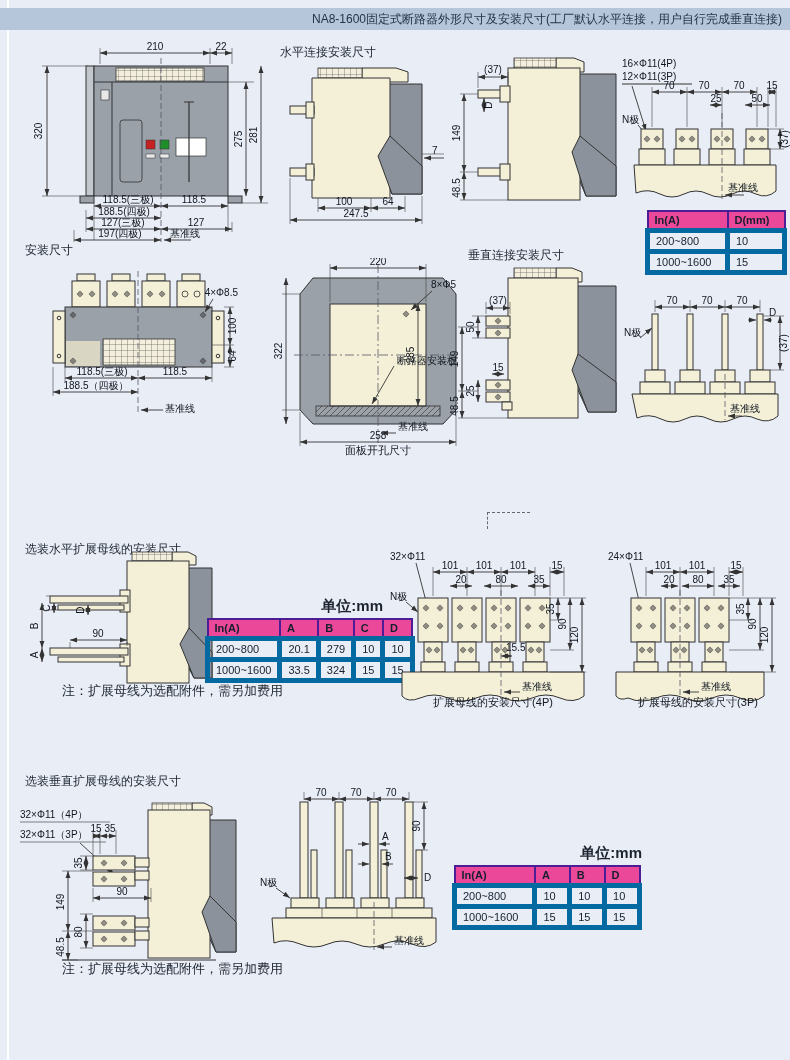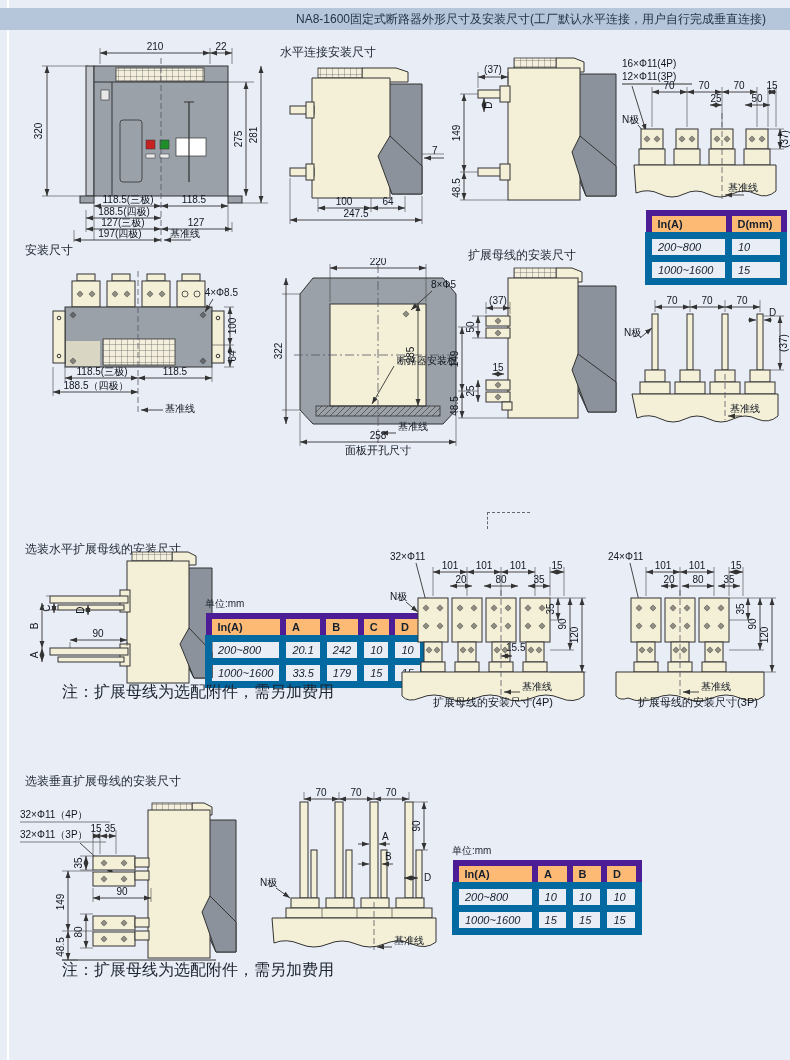--- a/index.html
+++ b/index.html
@@ -1,28 +1,28 @@
 <!DOCTYPE html>
 <html><head>
 <meta charset="utf-8">
 <style>
   html,body{margin:0;padding:0;background:#dfe4ee;}
   #page{position:relative;width:790px;height:1060px;background:#e9edf6;overflow:hidden;
         font-family:"Liberation Sans","DejaVu Sans",sans-serif;color:#1c2430;}
   #page-edge{position:absolute;left:7px;top:0;bottom:0;width:2px;background:#ffffff;}
   #header-bar{position:absolute;left:0;top:8px;right:0;height:22px;background:#b5c6db;
-      display:flex;align-items:center;justify-content:flex-end;padding-right:24px;box-sizing:border-box;}
+      display:flex;align-items:center;justify-content:flex-end;padding-right:8px;box-sizing:border-box;}
   #header-bar .t{font-size:12px;color:#243447;}
   .sec-title{position:absolute;font-size:12px;color:#1c2430;font-family:Liberation Serif, serif;}
-  .note{position:absolute;font-size:16px;color:#1c2430;}
-  .unit{font-size:10px;color:#1c2430;text-align:left;margin-bottom:2px;}
+  .note{position:absolute;font-size:13px;color:#1c2430;}
+  .unit{font-size:15px;color:#1c2430;text-align:right;margin-bottom:2px;font-weight:bold;}
   .tblwrap{position:absolute;}
   table.dtable{border-collapse:collapse;font-size:11px;color:#15202e;border:1px solid #4d6076;border-bottom:3px double #4d6076;}
-  table.dtable th{background:#fdba74;font-weight:bold;text-align:left;padding:2px 6px;border:6px solid #4c1d95;}
-  table.dtable td{padding:2px 6px;border:7px solid #0369a1;font-style:italic;}
+  table.dtable th{background:#ec4899;font-weight:bold;text-align:left;padding:2px 6px;border:2px solid #4c1d95;}
+  table.dtable td{padding:2px 6px;border:5px solid #0369a1;}
   .drw{position:absolute;}
   .drw text{font-size:10px;fill:#10161f;}
   .cream{fill:#f4f0d8;stroke:#333;stroke-width:1;}
   .gray{fill:#9aa1a9;stroke:#333;stroke-width:1;}
   .gray2{fill:#8b929b;stroke:#333;stroke-width:1;}
   .out{stroke:#333;stroke-width:1;fill:none;}
   .thin{stroke:#333;stroke-width:0.6;fill:none;}
   .dim{stroke:#333;stroke-width:0.9;fill:none;}
   .ext{stroke:#444;stroke-width:0.6;fill:none;}
   .dash{stroke:#556;stroke-width:0.8;stroke-dasharray:6 3;fill:none;}
@@ -335,21 +335,21 @@
   <line class="dim" marker-end="url(#ar)" x1="122" y1="108" x2="100" y2="146"></line>
   <line class="dim" marker-end="url(#ar)" x1="124" y1="175" x2="109" y2="175"></line>
   <text x="126" y="172">基准线</text>
   <line class="ext" x1="28" y1="154" x2="28" y2="188"></line>
       <line class="ext" x1="184" y1="154" x2="184" y2="188"></line>
   <line class="dim" marker-start="url(#ar)" marker-end="url(#ar)" x1="28" y1="184" x2="184" y2="184"></line>
   <text x="106" y="181" text-anchor="middle">258</text>
   <text x="106" y="196" text-anchor="middle" style="font-size:11px">面板开孔尺寸</text>
 </svg>
 
-<div class="sec-title" style="left:468px;top:247px">扩展母线的安装尺寸</div>
+<div class="sec-title" style="left:468px;top:247px">垂直连接安装尺寸</div>
 <svg class="drw" style="left:448px;top:260px" width="175" height="188">
   <g>
     <path class="cream" d="M108,8 h16 l10,4 v10 h-26 z"></path>
     <rect x="66" y="8" width="42" height="10" fill="url(#grid)" stroke="#333" stroke-width="0.8"></rect>
     <path class="gray2" d="M126,26 H168 V152 H140 L120,108 L126,94 Z"></path>
     <rect class="cream" x="60" y="18" width="70" height="140"></rect>
     <path class="gray2" d="M130,94 L168,122 V152 H140 L124,110 Z"></path>
     <rect class="cream" x="38" y="56" width="24" height="10"></rect>
         <rect class="cream" x="38" y="68" width="24" height="10"></rect>
     <use href="#holeS" x="50" y="61"></use>
@@ -469,28 +469,28 @@
           <tr>
       <th>In(A)</th>
             <th>A</th>
       <th>B</th>
             <th>C</th>
       <th>D</th>
     </tr>
     <tr>
       <td>200~800</td>
             <td>20.1</td>
-      <td>242</td>
+      <td>279</td>
             <td>10</td>
       <td>10</td>
     </tr>
     <tr>
       <td>1000~1600</td>
             <td>33.5</td>
-      <td>179</td>
+      <td>324</td>
             <td>15</td>
       <td>15</td>
     </tr>
   </tbody>
       </table>
 </div>
 <div class="note" style="left:62px;top:682px">注：扩展母线为选配附件，需另加费用</div>
 
 <svg class="drw" style="left:388px;top:548px" width="215" height="160">
   <text x="2" y="12">32×Φ11</text>

